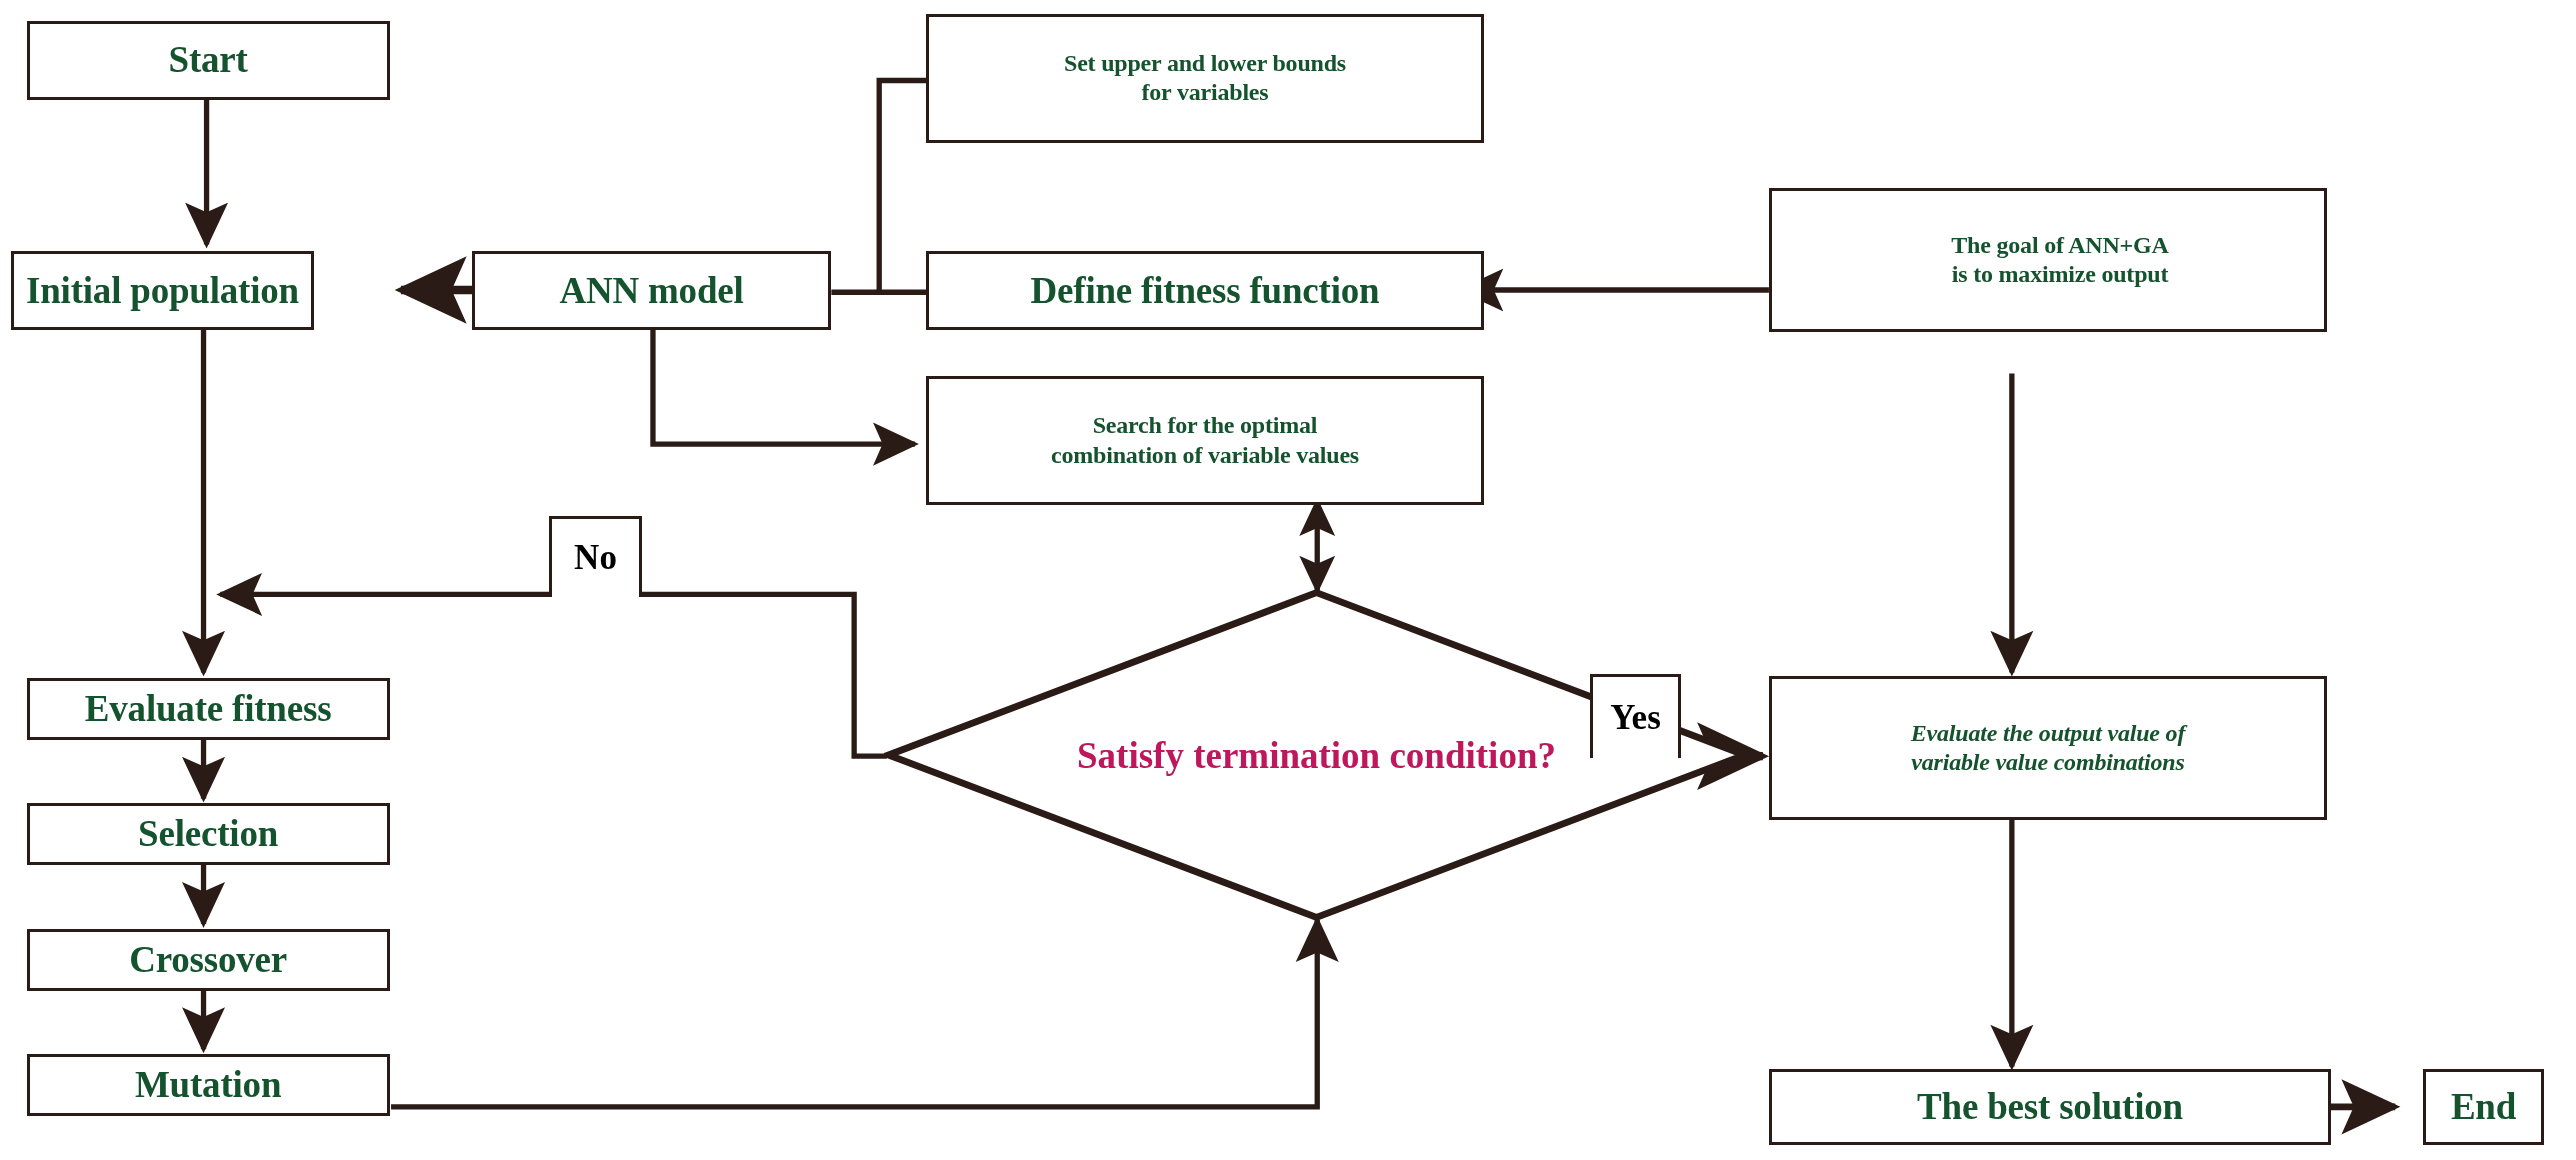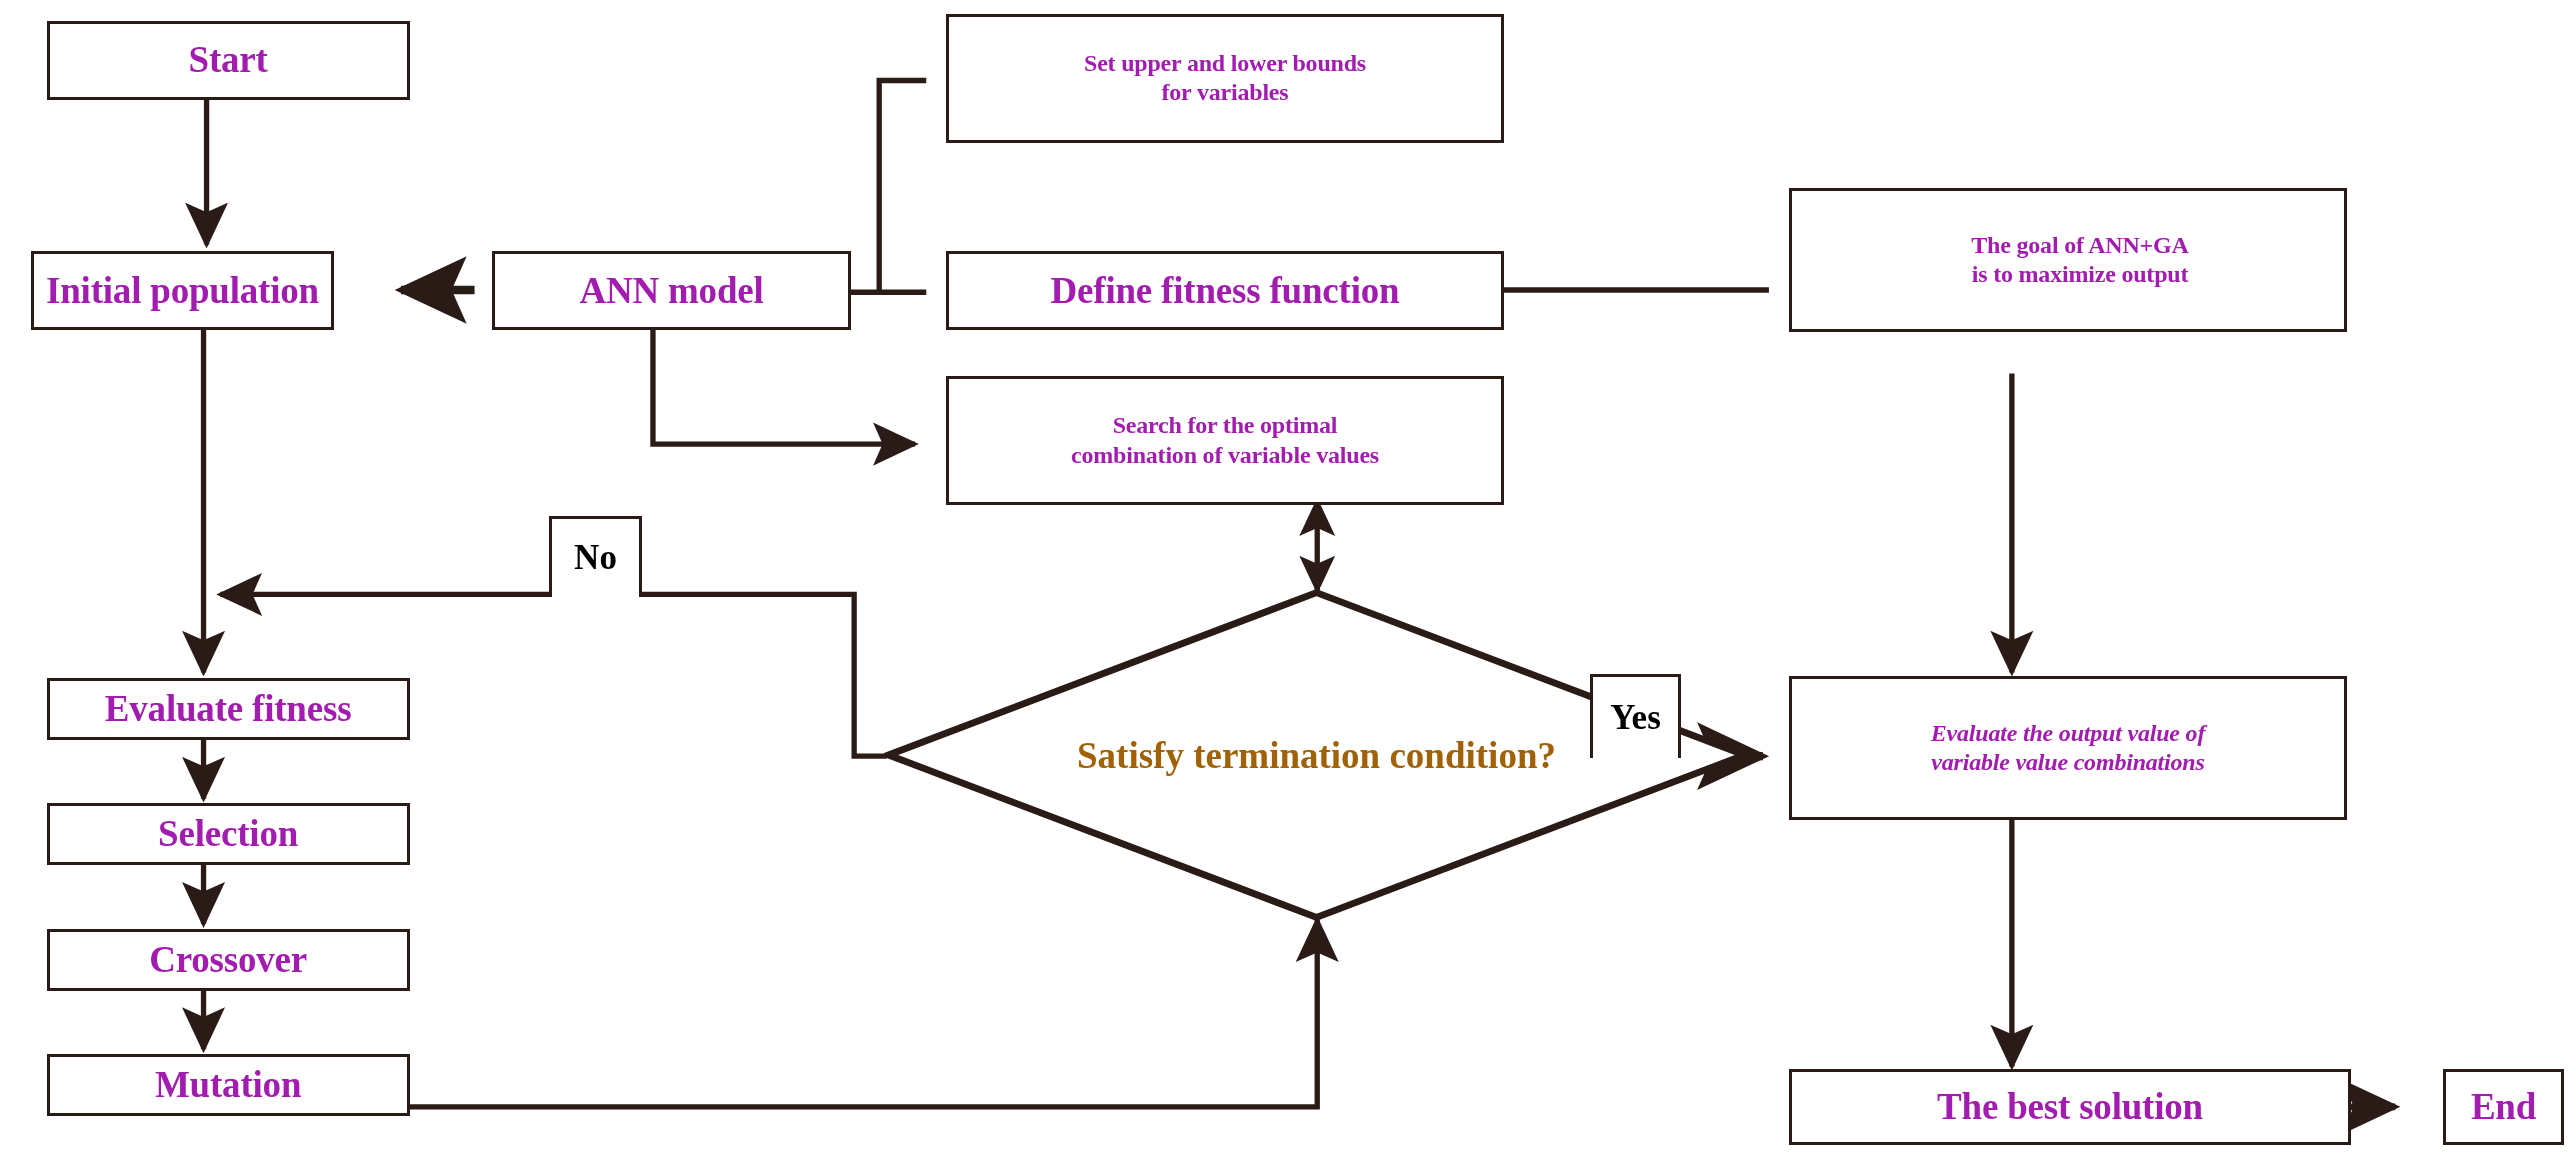--- a/index.html
+++ b/index.html
@@ -26,26 +26,25 @@
   }
   .node {
     position: absolute;
     box-sizing: border-box;
     border: 3px solid #2b1b16;
     background: #ffffff;
     display: flex;
     align-items: center;
     justify-content: center;
     text-align: center;
-    color: #a21caf;
+    color: #14532d;
     font-weight: bold;
     line-height: 1.22;
     letter-spacing: -0.2px;
     z-index: 3;
-    margin-left: 20px;
   }
   .node .txt { display: block; padding: 0 7.6px; }
   .nbig   { font-size: 37px; }
   .nmed   { font-size: 24px; }
   .label-box {
     position: absolute;
     box-sizing: border-box;
     border: 3px solid #2b1b16;
     border-bottom: none;
     background: #ffffff;
@@ -64,21 +63,21 @@
   .diamond svg { display: block; }
   .diamond .dlabel {
     position: absolute;
     left: 0; top: 0;
     width: 100%; height: 100%;
     display: flex;
     align-items: center;
     justify-content: center;
     font-weight: bold;
     font-size: 37px;
-    color: #a16207;
+    color: #be185d;
     white-space: nowrap;
   }
 </style>
 </head>
 <body>
 
 <div id="canvas">
 
   <svg id="edges" viewBox="0 0 3393 1528" xmlns="http://www.w3.org/2000/svg">
     <defs>

